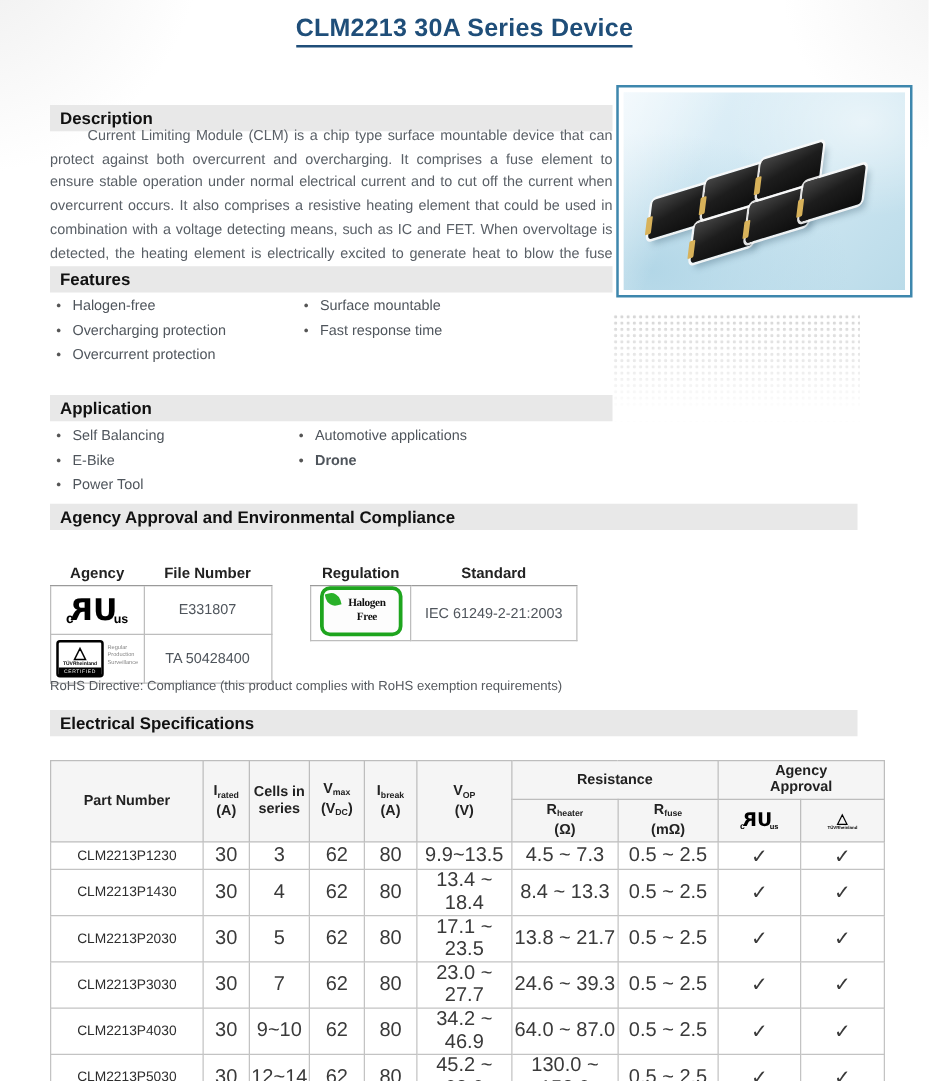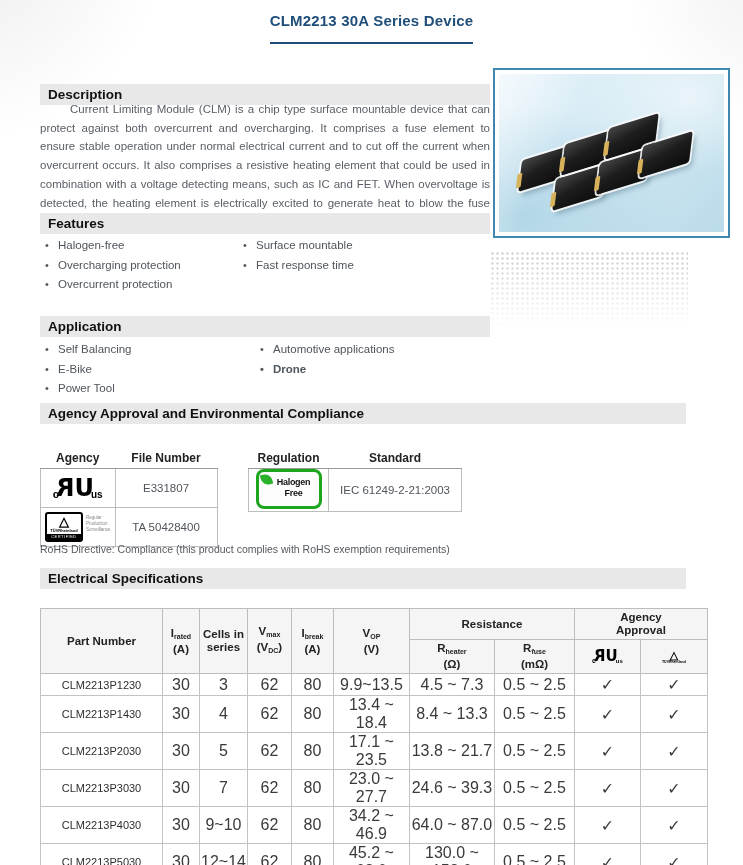--- a/index.html
+++ b/index.html
@@ -7,22 +7,22 @@
     position:relative;width:743px;height:865px;overflow:hidden;
     font-family:"Liberation Sans",sans-serif;color:#333;
     background:
       radial-gradient(circle at -4% -6%, #ededed 0, rgba(255,255,255,0) 16%),
       radial-gradient(circle at 103% -2%, #f2f2f2 0, rgba(255,255,255,0) 12%),
       #ffffff;
   }
   
   .title-wrap{position:absolute;top:12px;left:0;width:743px;text-align:center;}
   .doc-title{
-    display:inline-block;font-size:15px;font-weight:bold;color:#1F4E79;
-    border-bottom:2px solid #1F4E79;padding-bottom:13px;letter-spacing:0.2px;
+    display:inline-block;font-size:20px;font-weight:bold;color:#1F4E79;
+    border-bottom:2px solid #1F4E79;padding-bottom:1px;letter-spacing:0.2px;
   }
   
   .sec-bar{
     position:absolute;left:40px;height:21px;background:#e8e8e8;
     font-size:13.5px;font-weight:bold;color:#111;line-height:21px;
     padding-left:8px;box-sizing:border-box;
   }
   .w-left{width:450px;}
   .w-full{width:646px;}
   
@@ -104,21 +104,21 @@
     line-height:6px;text-align:center;letter-spacing:0.5px;
   }
   .tuv-side{display:flex;flex-direction:column;padding-top:3px;}
   .tuv-side span{font-size:4.5px;line-height:6px;color:#888;}
   .tuv-mini{display:inline-flex;flex-direction:column;align-items:center;line-height:1;}
   .tuv-mini .tuv-tri{font-size:11px;line-height:10px;}
   .tuv-mini .tuv-name{font-size:3.5px;}
   
   .hf-badge{
     display:inline-block;position:relative;width:60px;height:34px;
-    border:3px solid #1ea51e;border-radius:8px;background:#fdfdfd;text-align:center;
+    border:3px solid #1ea51e;border-radius:8px;background:#fdfdfd;text-align:center;font-family:Liberation Serif, serif;
   }
   .hf-leaf{
     position:absolute;left:2px;top:2px;width:11px;height:11px;background:#2ab12a;
     border-radius:0 70% 0 70%;transform:rotate(-15deg);
   }
   .hf-text{
     position:absolute;right:2px;top:5px;width:46px;
     font-size:9px;line-height:11px;font-weight:bold;color:#111;letter-spacing:-0.3px;
   }
   
@@ -174,21 +174,21 @@
     <li><span>Surface mountable</span></li>
     <li><span>Fast response time</span></li>
   </ul>
 
   <div class="sec-bar w-left" style="top:316px;">Application</div>
   <ul class="blist" style="left:45px;top:340px;">
     <li><span>Self Balancing</span></li>
     <li><span>E-Bike</span></li>
     <li><span>Power Tool</span></li>
   </ul>
-  <ul class="blist" style="left:260px;top:340px;">
+  <ul class="blist" style="left:239px;top:340px;">
     <li><span>Automotive applications</span></li>
     <li class="bold-item"><span>Drone</span></li>
   </ul>
 
   <div class="sec-bar w-full" style="top:403px;">Agency Approval and Environmental Compliance</div>
 
   <table class="mini-table" style="left:40px;top:447px;">
     <colgroup>
         <col style="width:74px;">
         <col style="width:102px;">

